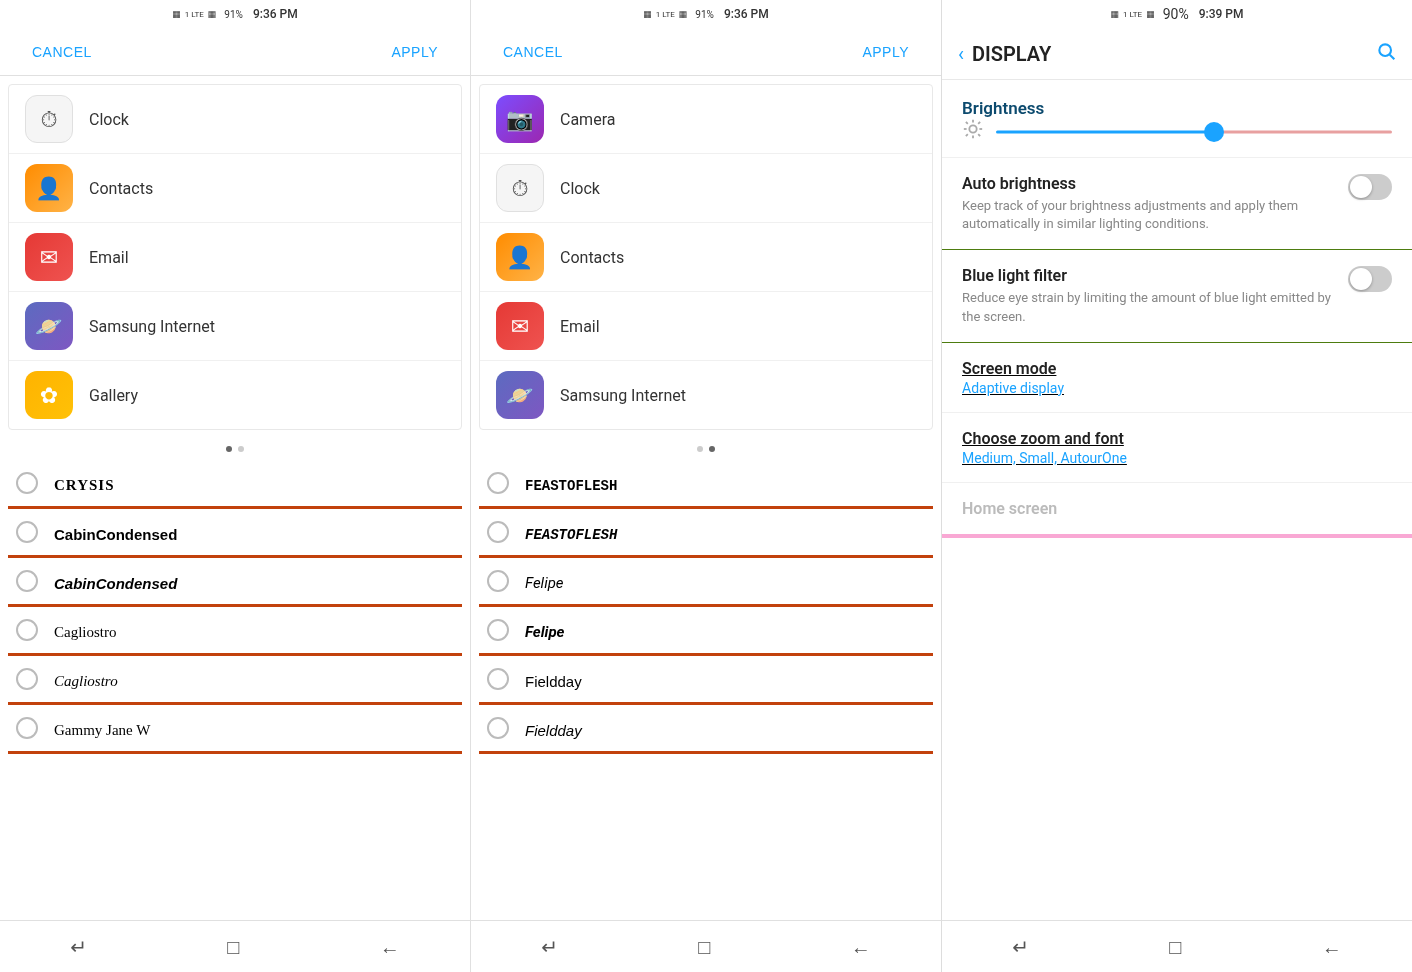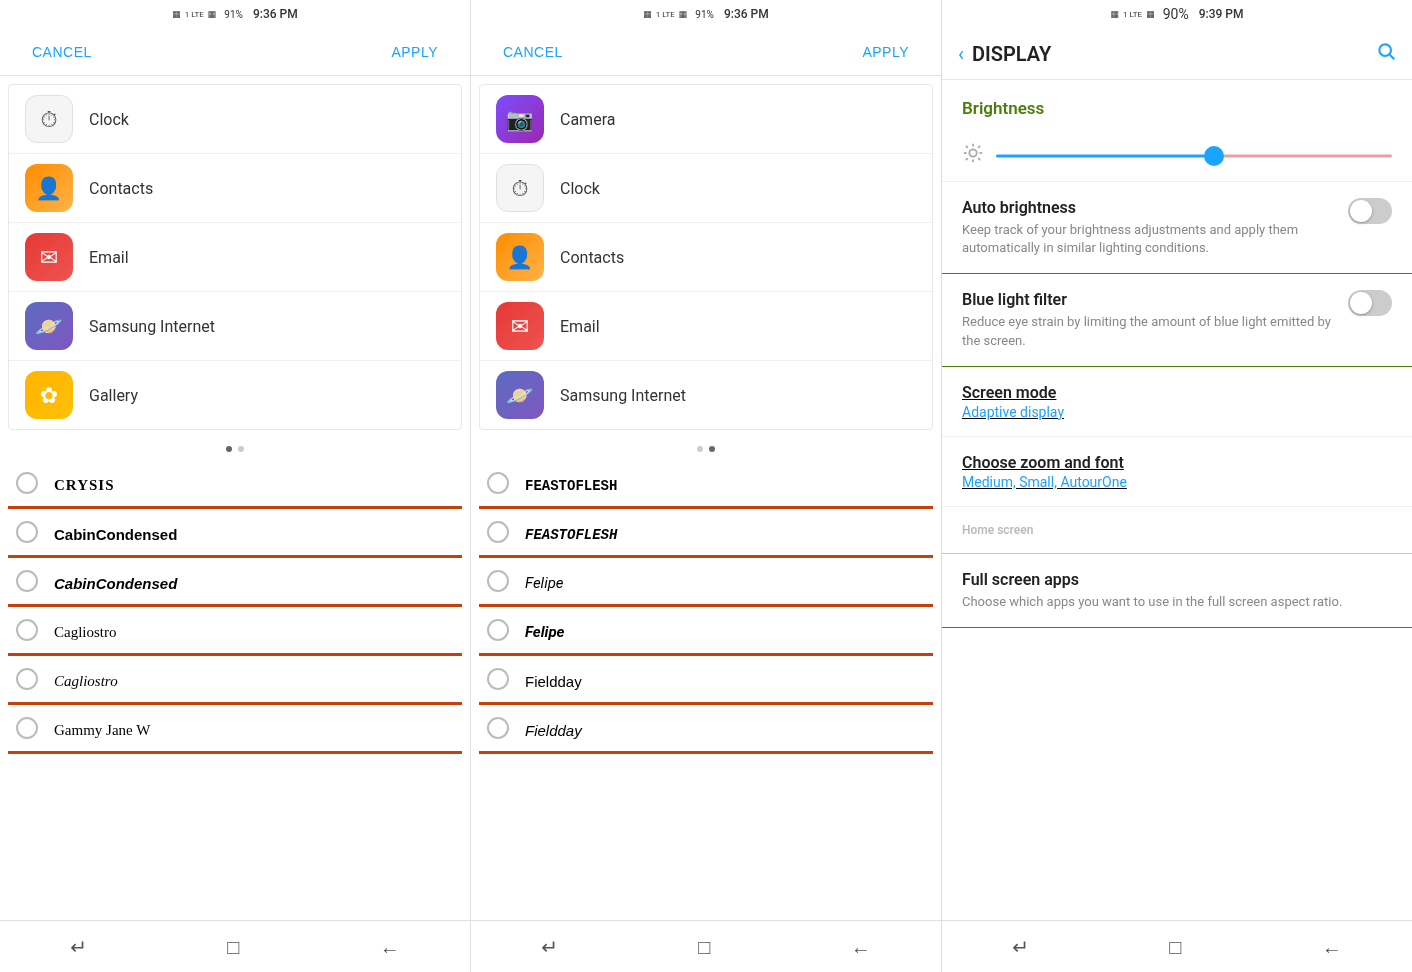--- a/index.html
+++ b/index.html
@@ -224,22 +224,22 @@
     }
 
     .setting-section {
       padding: 18px 20px 12px 20px;
       border-bottom: 1px solid #f0f0f0;
     }
 
     .setting-section-title {
       font-size: 17px;
       font-weight: 600;
-      color: #4d7c0f;
-      margin-bottom: 24px;
+      color: #0c4a6e;
+      margin-bottom: 0;
     }
 
     
     .brightness-row {
       display: flex;
       align-items: center;
       gap: 12px;
     }
     .brightness-sun-icon {
       font-size: 20px;
@@ -317,24 +317,24 @@
       font-size: 16px;
       font-weight: 600;
       color: #222;
     }
     .setting-simple-value {
       font-size: 14px;
       color: #1aa3ff;
       margin-top: 2px;
     }
     .setting-dimmed {
-      font-size: 12px;
+      font-size: 16px;
       color: #bbb;
       padding: 16px 20px;
-      border-bottom: 1px solid #f9a8d4;
+      border-bottom: 4px solid #f9a8d4;
       font-weight: 600;
     }
 
     
     .font-crysis { font-family: serif; font-weight: 700; letter-spacing: 1px; font-size: 15px; }
     .font-cabin { font-family: 'Trebuchet MS', sans-serif; font-weight: 700; font-size: 15px; }
     .font-cagliostro { font-family: Georgia, serif; font-size: 15px; }
     .font-cammy { font-family: cursive; font-size: 15px; }
     .font-feast { font-family: 'Courier New', monospace; font-weight: 700; font-size: 14px; }
     .font-felipe { font-style: italic; font-size: 15px; }
@@ -586,26 +586,20 @@
     </div>
 
 
     <div class="setting-simple-row">
       <div class="setting-simple-label">Choose zoom and font</div>
       <div class="setting-simple-value">Medium, Small, AutourOne</div>
     </div>
 
     <div class="setting-dimmed">Home screen</div>
 
-    <div class="setting-row">
-      <div class="setting-row-text">
-        <div class="setting-row-label">Full screen apps</div>
-        <div class="setting-row-desc">Choose which apps you want to use in the full screen aspect ratio.</div>
-      </div>
-    </div>
 
   </div>
 
   <div class="nav-bar">
     <span class="nav-icon">↵</span>
     <span class="nav-icon">□</span>
     <span class="nav-icon">←</span>
   </div>
 </div>
 

